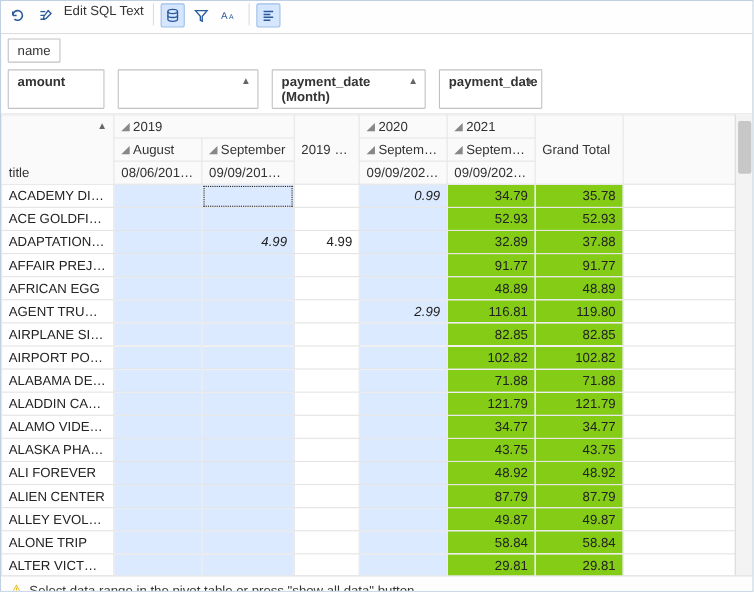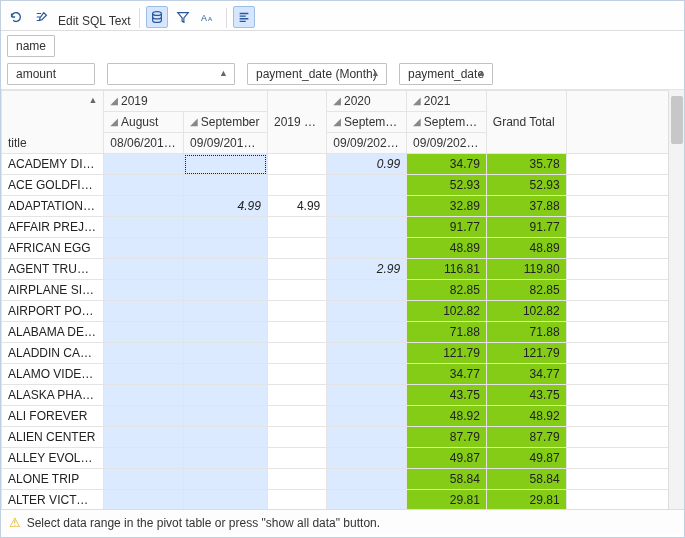--- a/index.html
+++ b/index.html
@@ -8,21 +8,21 @@
     font-size: 12px;
     background: #fff;
     color: #222;
     width: 685px;
     height: 538px;
     overflow: hidden;
     border: 1px solid #c0d0e0;
   }
   .toolbar {
     display: flex;
-    align-items: flex-end;
+    align-items: flex-start;
     gap: 4px;
     padding: 2px 4px;
     border-bottom: 1px solid #ddd;
     height: 30px;
     background: #fefefe;
   }
   .tool-btn {
     width: 22px; height: 22px;
     display: flex; align-items: center; justify-content: center;
     border: 1px solid transparent;
@@ -45,20 +45,21 @@
     padding: 3px 8px;
     font-size:12px;
     border-radius:1px;
     margin-right:6px;
     color:#333;
   }
   .col-fields-row {
     display:flex;
     gap:6px;
     padding: 2px 22px 4px 6px;
+    font-weight: bold;
   }
   .pivot-wrap {
     position: relative;
     height: calc(100% - 30px - 30px - 30px - 26px);
     overflow: hidden;
     border-top:1px solid #e4e4e4;
   }
   table.pivot {
     border-collapse: collapse;
     width: 668px;

